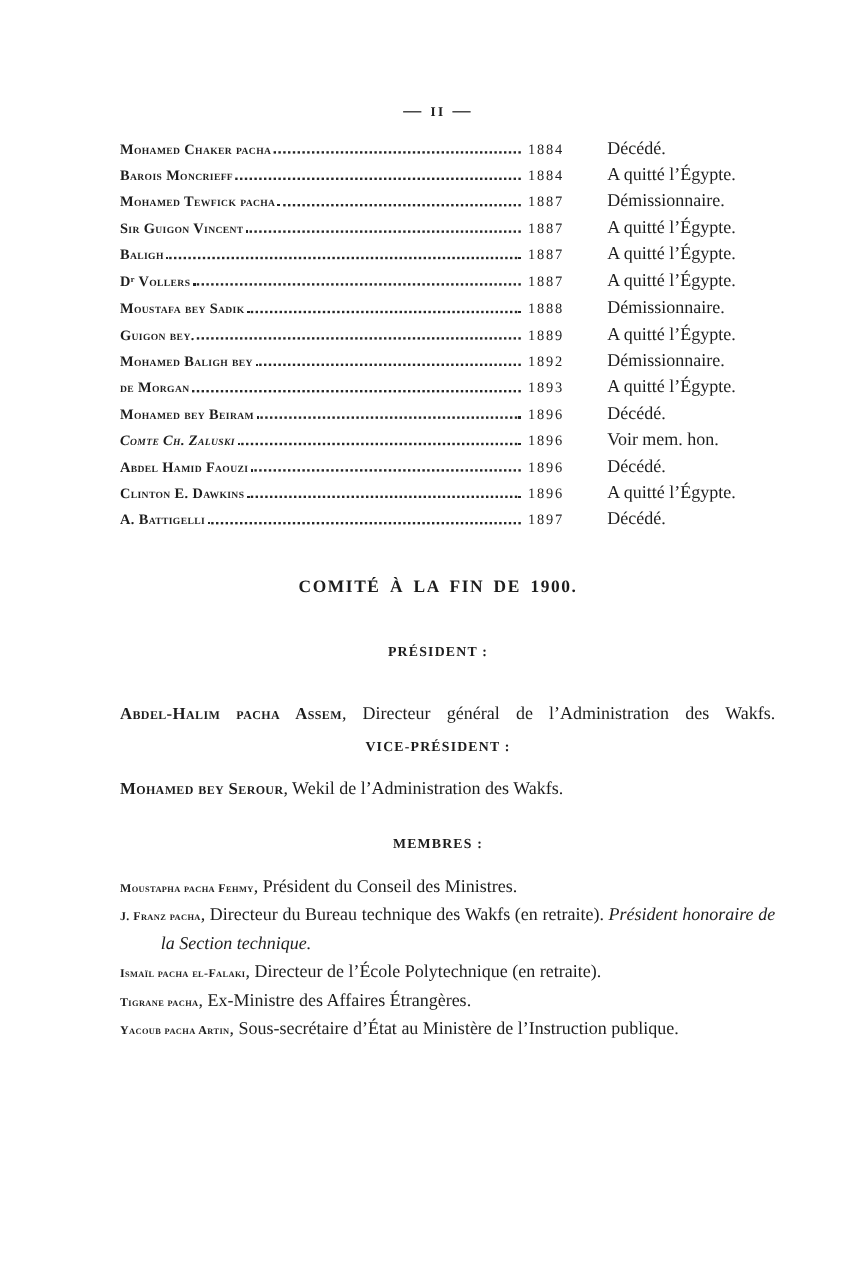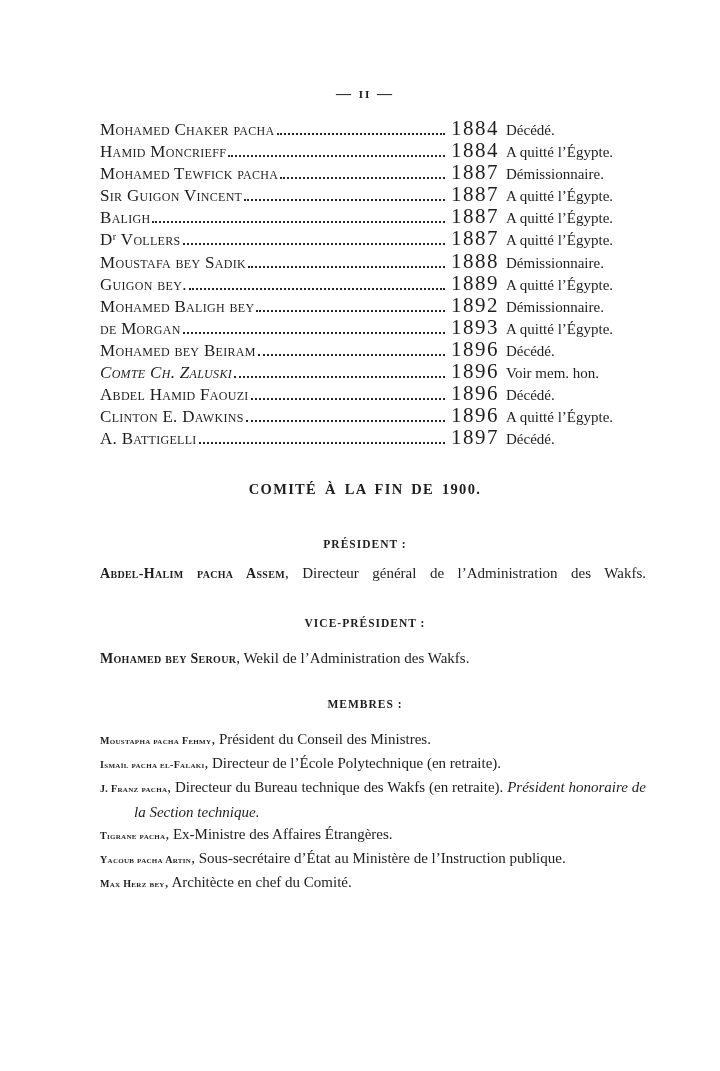--- a/index.html
+++ b/index.html
@@ -23,35 +23,35 @@
     font-weight: bold;
     font-size: 15px;
     letter-spacing: 2px;
   }
 
   
   .roster { position: absolute; top: 116px; left: 100px; width: 546px; }
   .r-row { display: flex; align-items: baseline; height: 22.1px; font-size: 15px; }
   .r-name {
     font-variant: small-caps;
-    font-weight: normal;
-    font-size: 17px;
+    font-weight: bold;
+    font-size: 12px;
     letter-spacing: 0.3px;
     white-space: nowrap;
   }
   .r-name.italic { font-style: italic; }
   .r-leader {
     flex: 1;
     min-width: 16px;
     height: 2px;
     border-bottom: 2px dotted #262626;
     margin: 0 6px 0 2px;
   }
-  .r-year { width: 44px; font-size: 21px; letter-spacing: 1.5px; white-space: nowrap; }
-  .r-status { width: 140px; margin-left: 11px; font-size: 15px; white-space: nowrap; }
+  .r-year { width: 44px; font-size: 12px; letter-spacing: 1.5px; white-space: nowrap; }
+  .r-status { width: 140px; margin-left: 22px; font-size: 15px; white-space: nowrap; }
 
   
   .title {
     position: absolute;
     top: 481px; left: 5px; width: 720px;
     text-align: center;
     font-weight: bold;
     font-size: 14.5px;
     letter-spacing: 1.3px;
     word-spacing: 3px;
@@ -68,21 +68,21 @@
   #h-vice     { top: 617px; }
   #h-membres  { top: 698px; }
 
   
   .entry-line {
     position: absolute;
     left: 100px; width: 546px;
     font-size: 15px;
     line-height: 22px;
   }
-  #president-line { top: 562px; text-align: justify; text-align-last: justify; }
+  #president-line { top: 584px; text-align: justify; text-align-last: justify; }
   #vice-line { top: 647px; }
   .entry-name { font-variant: small-caps; font-weight: bold; font-size: 14px; letter-spacing: 0.3px; }
 
   
   .members { position: absolute; top: 728px; left: 100px; width: 546px; font-size: 15px; }
   .member {
     padding-left: 34px;
     text-indent: -34px;
     text-align: justify;
     line-height: 22.2px;
@@ -99,21 +99,21 @@
 
   <div class="roster">
   <div class="r-row">
         <span class="r-name">Mohamed Chaker pacha</span>
         <span class="r-leader"></span>
         <span class="r-year">1884</span>
         <span class="r-status">Décédé.</span>
       </div>
 
   <div class="r-row">
-        <span class="r-name">Hamid Moncrieff</span>
+        <span class="r-name">Barois Moncrieff</span>
         <span class="r-leader"></span>
         <span class="r-year">1884</span>
         <span class="r-status">A quitté l’Égypte.</span>
       </div>
 
   <div class="r-row">
         <span class="r-name">Mohamed Tewfick pacha</span>
         <span class="r-leader"></span>
         <span class="r-year">1887</span>
         <span class="r-status">Démissionnaire.</span>
@@ -209,25 +209,24 @@
   <div class="subheading" id="h-president">PRÉSIDENT :</div>
   <div class="entry-line" id="president-line"><span class="entry-name">Abdel-Halim pacha Assem</span><span>, Directeur général de l’Administration des Wakfs.</span></div>
 
   <div class="subheading" id="h-vice">VICE-PRÉSIDENT :</div>
   <div class="entry-line" id="vice-line"><span class="entry-name">Mohamed bey Serour</span><span>, Wekil de l’Administration des Wakfs.</span></div>
 
   <div class="subheading" id="h-membres">MEMBRES :</div>
   <div class="members">
   <div class="member"><span class="member-name">Moustapha pacha Fehmy</span><span>, Président du Conseil des Ministres.</span></div>
 
+  <div class="member"><span class="member-name">J. Franz pacha</span><span>, Directeur du Bureau technique des Wakfs (en retraite). </span><span class="italic-note">Président honoraire de la Section technique.</span></div>
+
   <div class="member"><span class="member-name">Ismaïl pacha el-Falaki</span><span>, Directeur de l’École Polytechnique (en retraite).</span></div>
 
-  <div class="member"><span class="member-name">J. Franz pacha</span><span>, Directeur du Bureau technique des Wakfs (en retraite). </span><span class="italic-note">Président honoraire de la Section technique.</span></div>
-
   <div class="member"><span class="member-name">Tigrane pacha</span><span>, Ex-Ministre des Affaires Étrangères.</span></div>
 
   <div class="member"><span class="member-name">Yacoub pacha Artin</span><span>, Sous-secrétaire d’État au Ministère de l’Instruction publique.</span></div>
 
 
-  <div class="member"><span class="member-name">Max Herz bey</span><span>, Architècte en chef du Comité.</span></div>
 </div>
 
 </div>
 
 </body></html>

